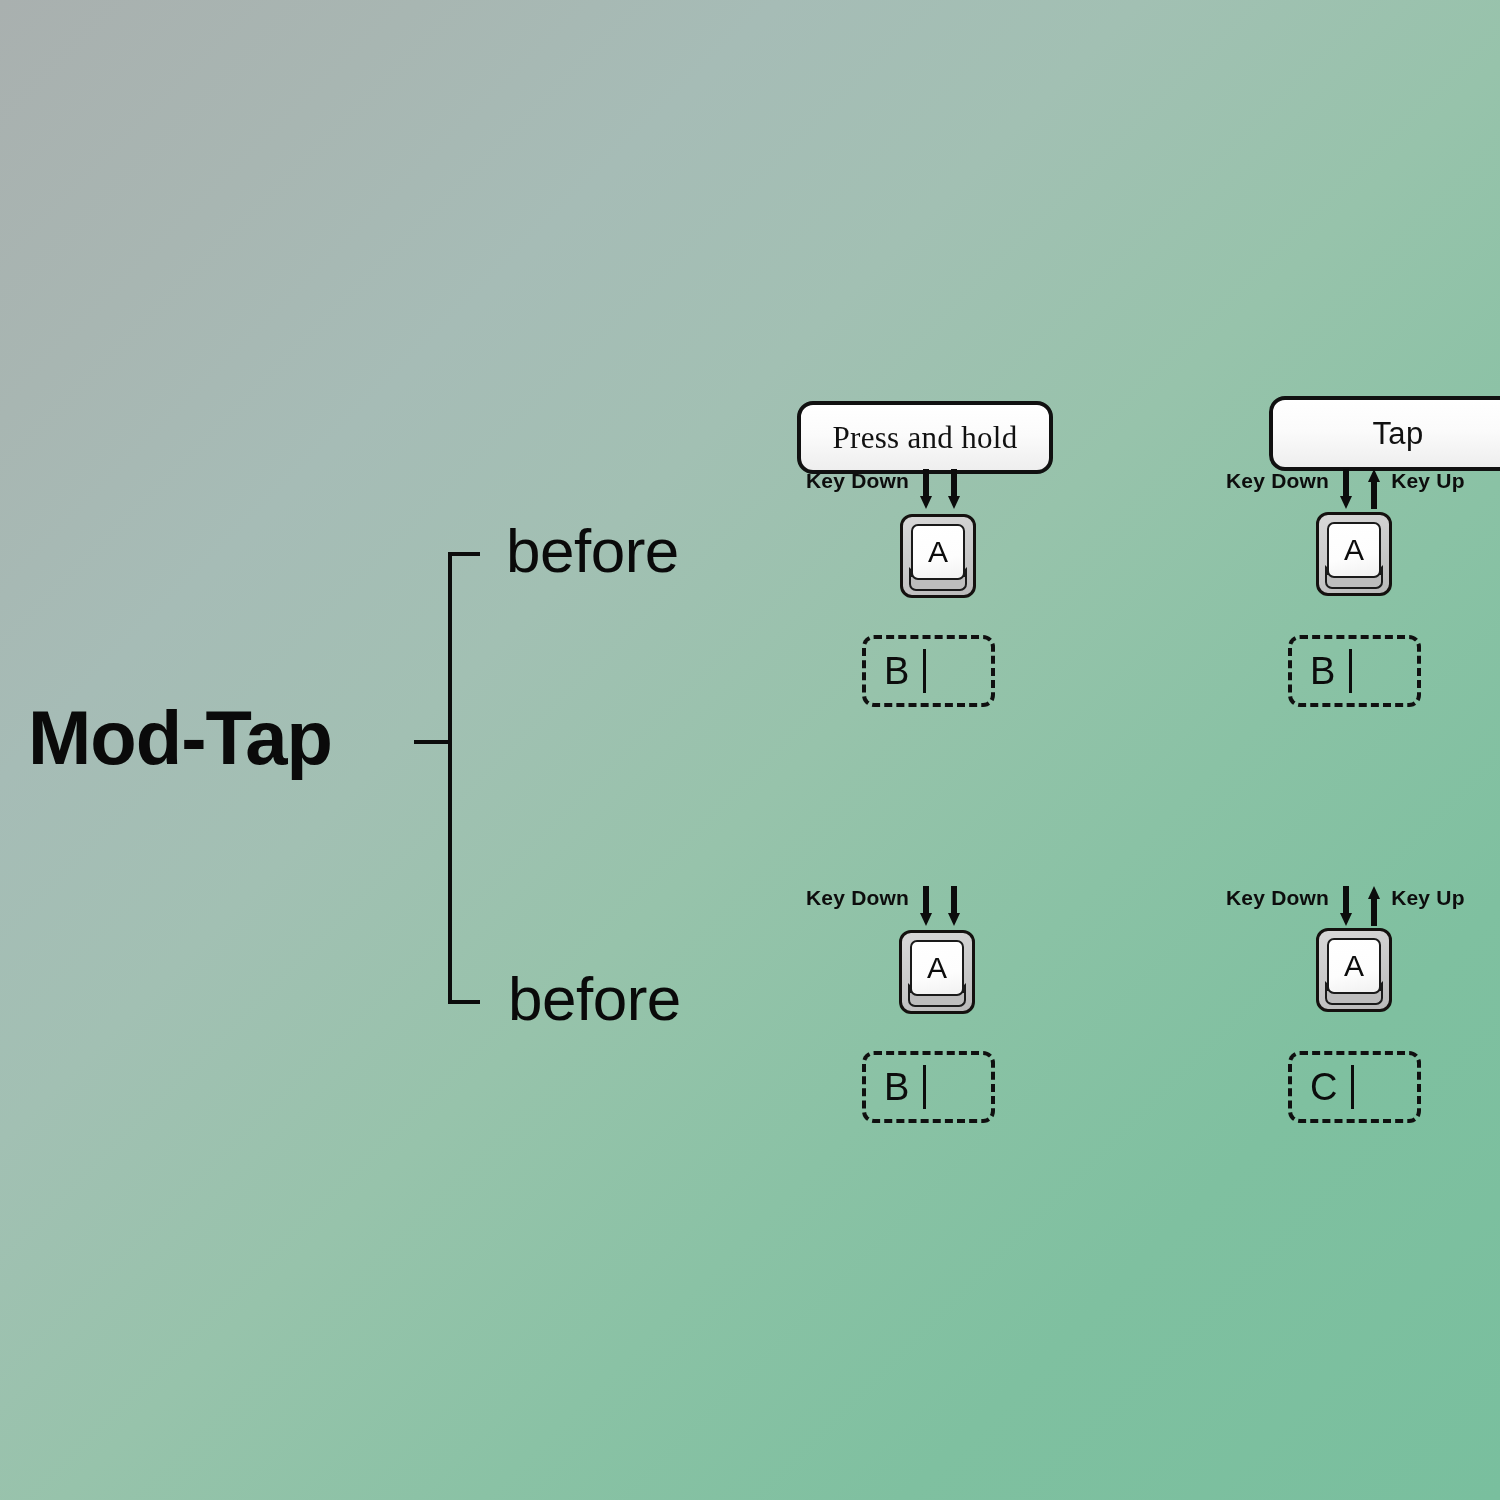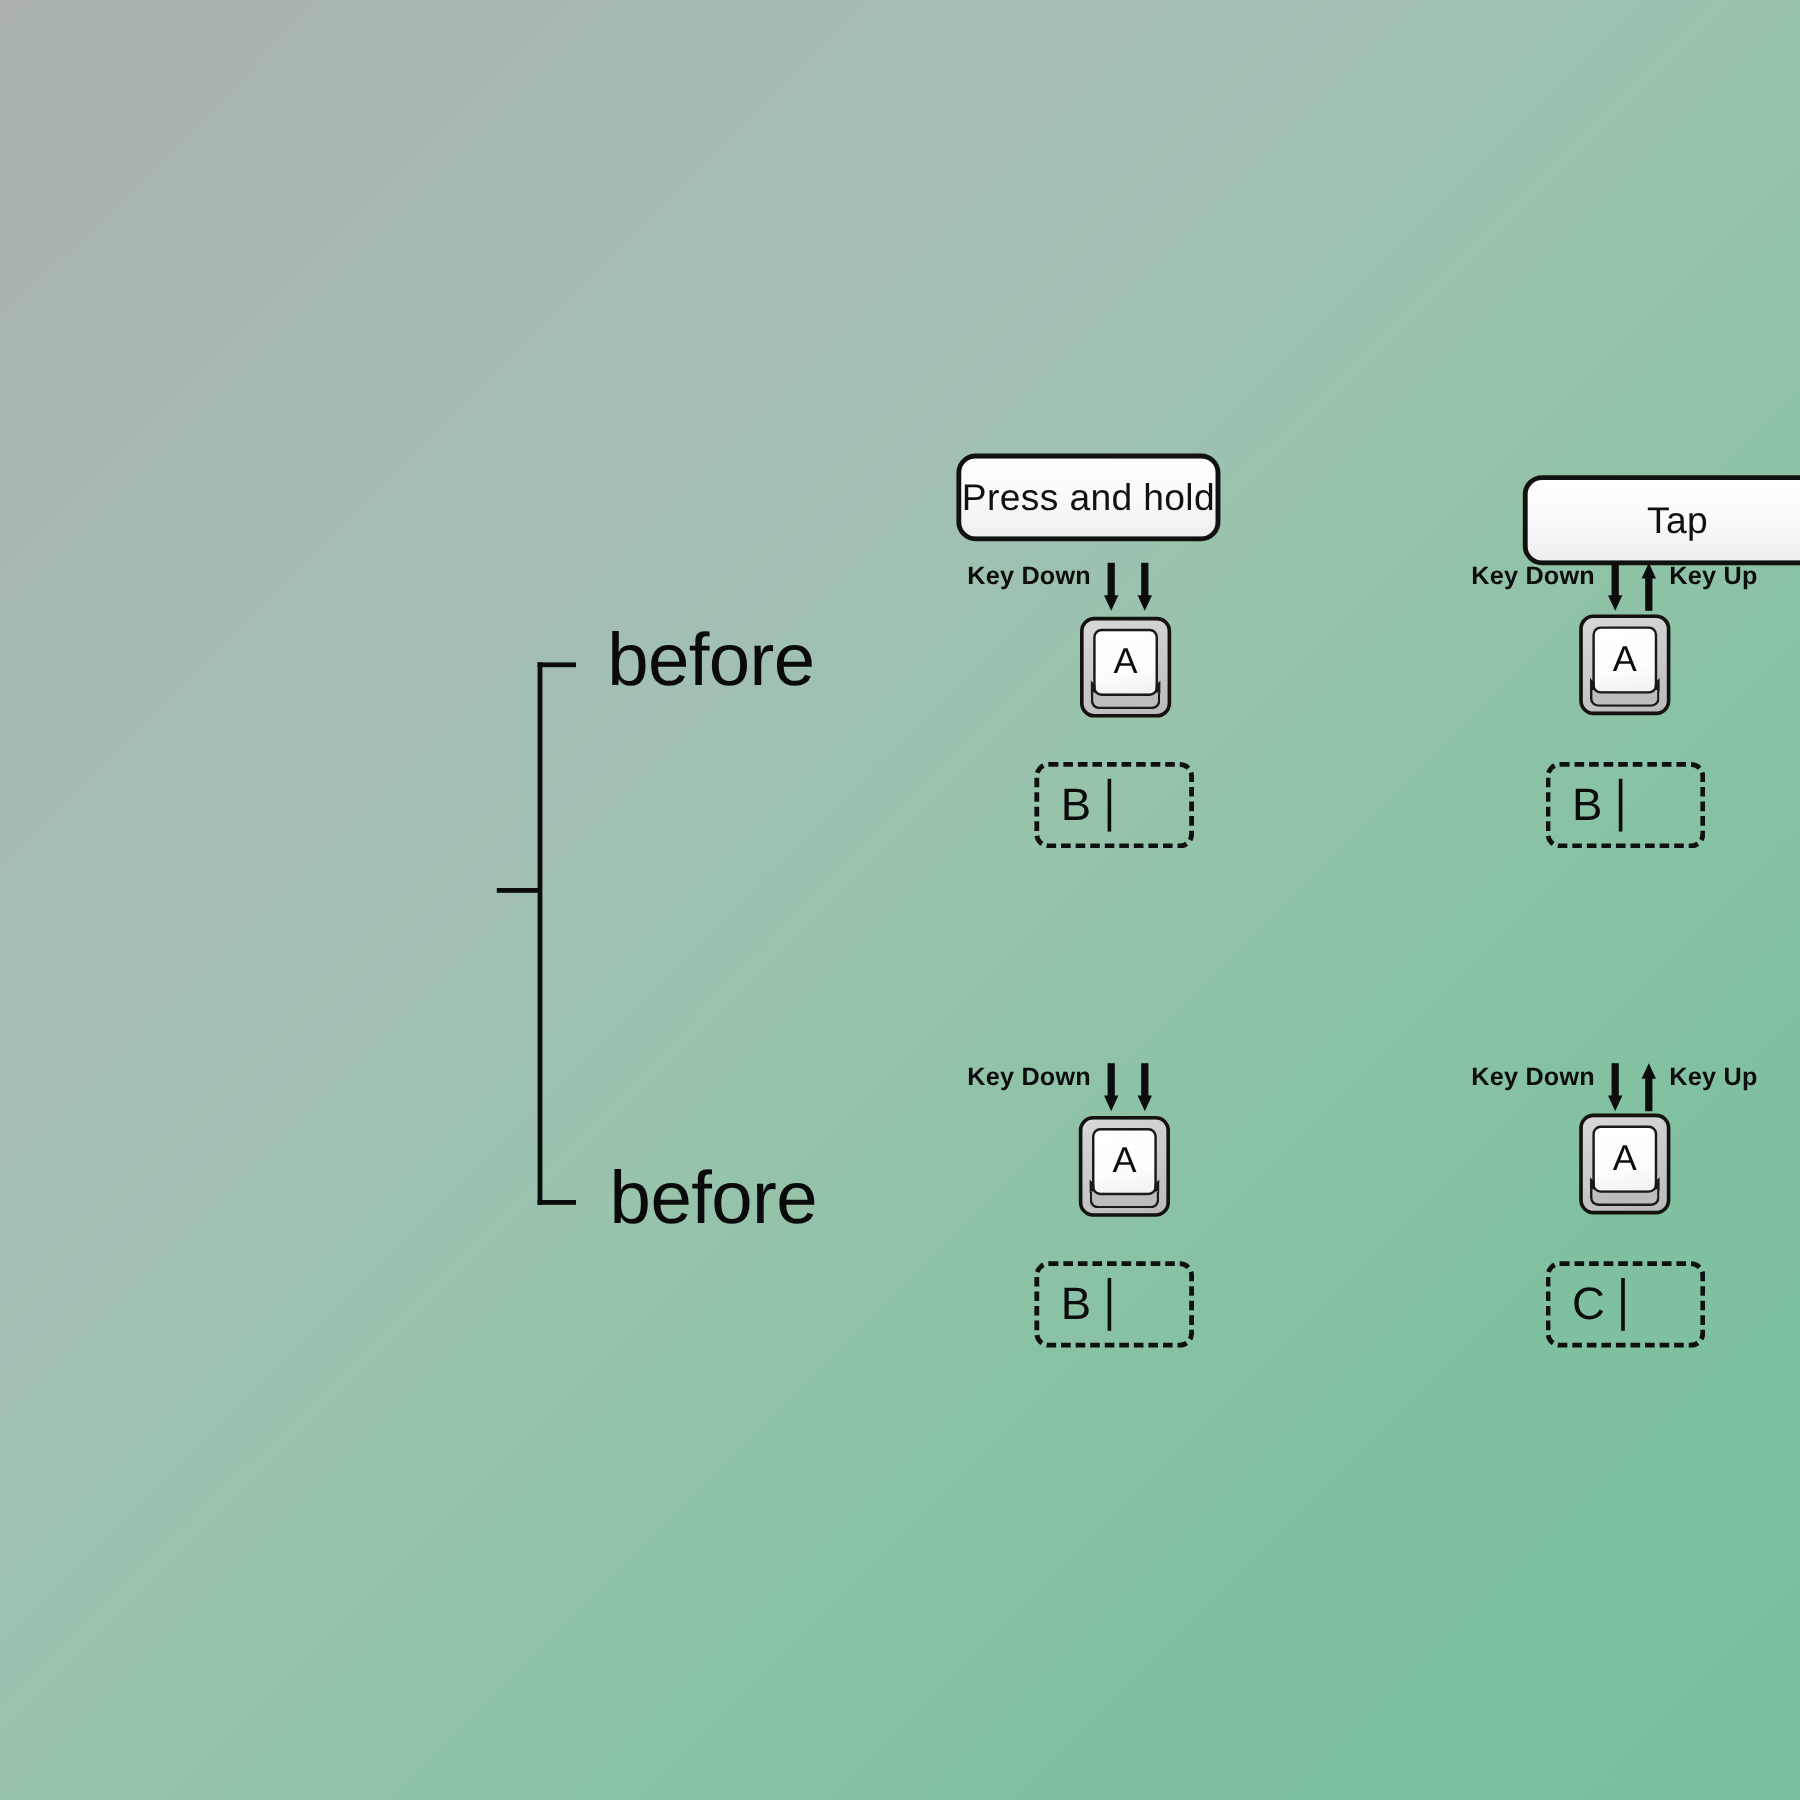--- a/index.html
+++ b/index.html
@@ -73,21 +73,21 @@
     border: 4px solid #111111;
     border-radius: 16px;
     background: linear-gradient(180deg, #ffffff 0%, #fbfbfb 45%, #eeeeee 100%);
     display: flex;
     align-items: center;
     justify-content: center;
     font-size: 31px;
     color: #111111;
     letter-spacing: 0.3px;
   }
-  .pill-press { left: 797px;  top: 378px; width: 220px; height: 73px; }
+  .pill-press { left: 797px;  top: 401px; width: 256px; height: 73px; font-family: Liberation Serif, serif; }
   .pill-tap   { left: 1221px; top: 396px; width: 258px; height: 75px; margin-left: 48px; }
 
   
   .panel { position: absolute; }
 
   .evt-row {
     position: absolute;
     display: flex;
     align-items: flex-start;
     height: 44px;
@@ -205,20 +205,21 @@
     width: 3px;
     height: 44px;
     background: #0c0c0c;
   }
 </style>
 </head>
 <body>
 
 <div id="canvas">
 
+  <div class="mod-tap-title">Mod-Tap</div>
 
   <div class="bracket-stub stub-mid"></div>
   <div class="bracket-vline"></div>
   <div class="bracket-stub stub-top"></div>
   <div class="bracket-stub stub-bot"></div>
 
   <div class="branch-label label-before">before</div>
   <div class="branch-label label-after">before</div>
 
   <div class="pill pill-press">Press and hold</div>

